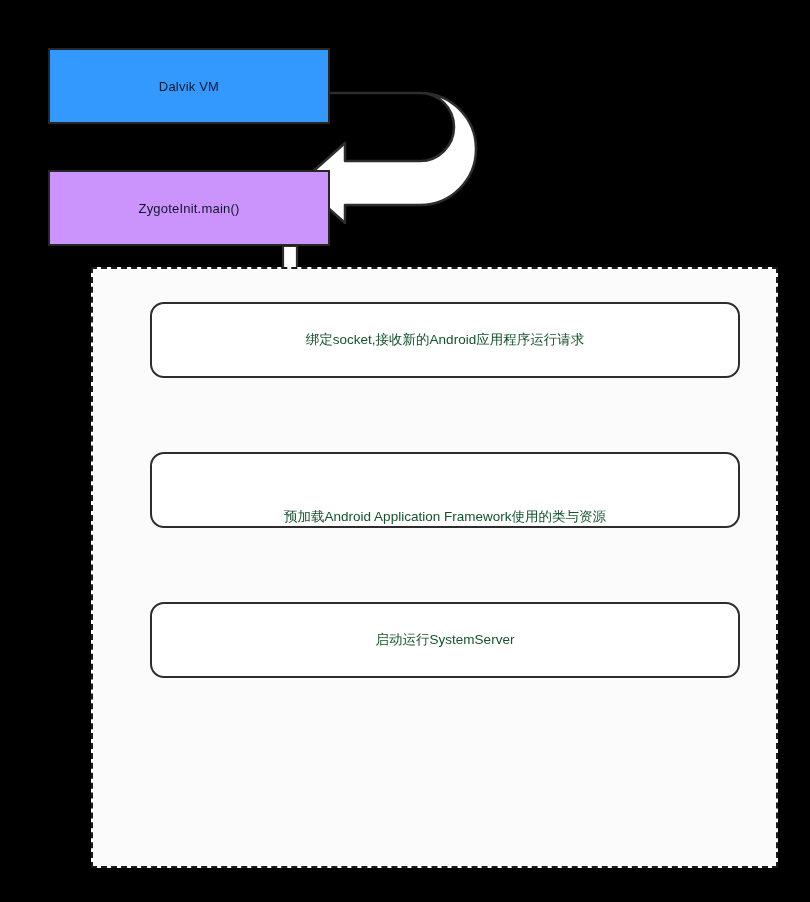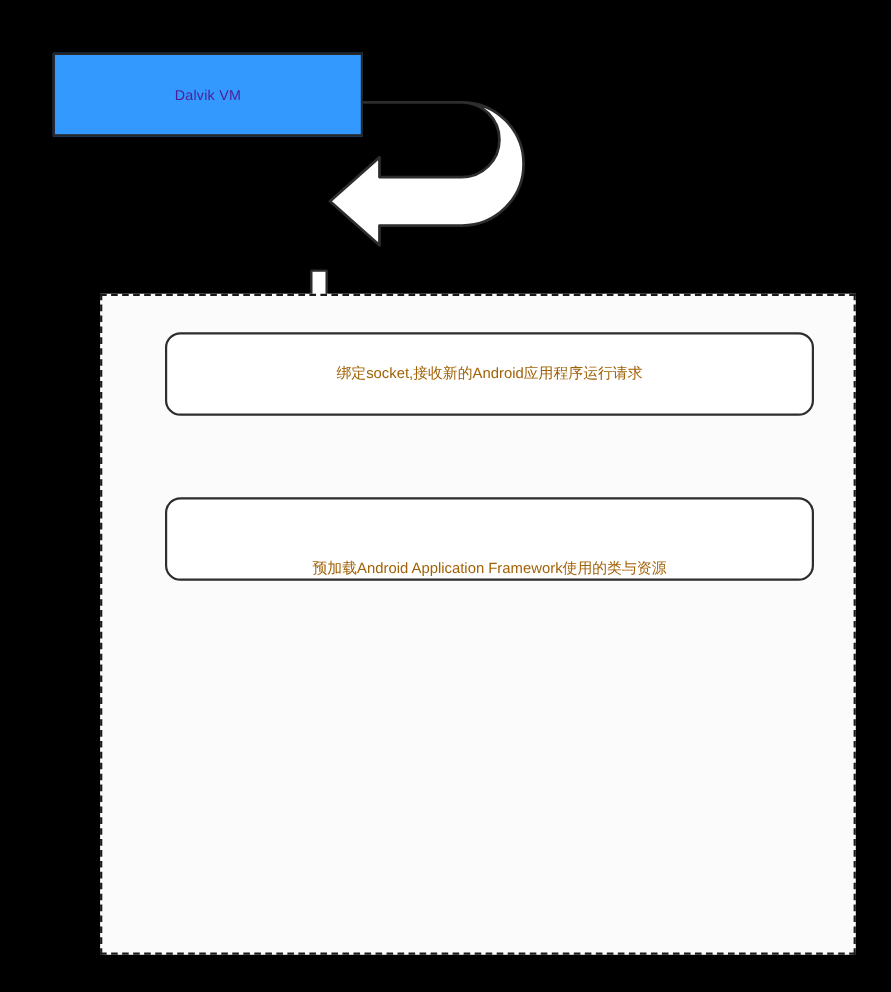--- a/index.html
+++ b/index.html
@@ -25,21 +25,21 @@
     position: absolute;
     box-sizing: border-box;
     display: flex;
     align-items: center;
     justify-content: center;
     text-align: center;
   }
   
   .proc-box {
     border: 2px solid #262626;
-    color: #4c1d95;
+    color: #0f172a;
     font-size: 13px;
     letter-spacing: 0.2px;
   }
   #dalvik-vm-node {
     left: 48px;
     top: 48px;
     width: 282px;
     height: 76px;
     background: #3399ff;
   }
@@ -67,21 +67,21 @@
     box-sizing: border-box;
     left: 148px;
     width: 590px;
     height: 76px;
     border: 2px solid #2d2d2d;
     border-radius: 14px;
     background: #ffffff;
     display: flex;
     align-items: center;
     justify-content: center;
-    color: #a16207;
+    color: #14532d;
     font-size: 13.5px;
   }
   #step-box-1 { top: 300px; }
   #step-box-2 { top: 450px; align-items: flex-end; }
   #step-box-3 { top: 600px; }
   #step-box-4 { top: 750px; }
 
   .step-label {
     pointer-events: none;
   }
@@ -122,20 +122,26 @@
     <path d="M 416,678 L 434,678 L 434,736 L 452,736 L 425,764 L 398,736 L 416,736 Z" fill="#ffffff" stroke="#2d2d2d" stroke-width="2.2" stroke-linejoin="round"></path>
   </svg>
 
   <div id="zygote-container">
     <div class="step-box" id="step-box-1" style="left:57px; top:33px;">
       <span class="step-label">绑定socket,接收新的Android应用程序运行请求</span>
     </div>
     <div class="step-box" id="step-box-2" style="left:57px; top:183px;">
       <span class="step-label">预加载Android Application Framework使用的类与资源</span>
     </div>
+    <div class="step-box" id="step-box-3" style="left:57px; top:333px;">
+      <span class="step-label">启动运行SystemServer</span>
+    </div>
   </div>
 
   <div class="node proc-box" id="dalvik-vm-node">
     <span>Dalvik VM</span>
   </div>
 
+  <div class="node proc-box" id="zygote-init-node">
+    <span>ZygoteInit.main()</span>
+  </div>
 
 </div>
 
 </body></html>

